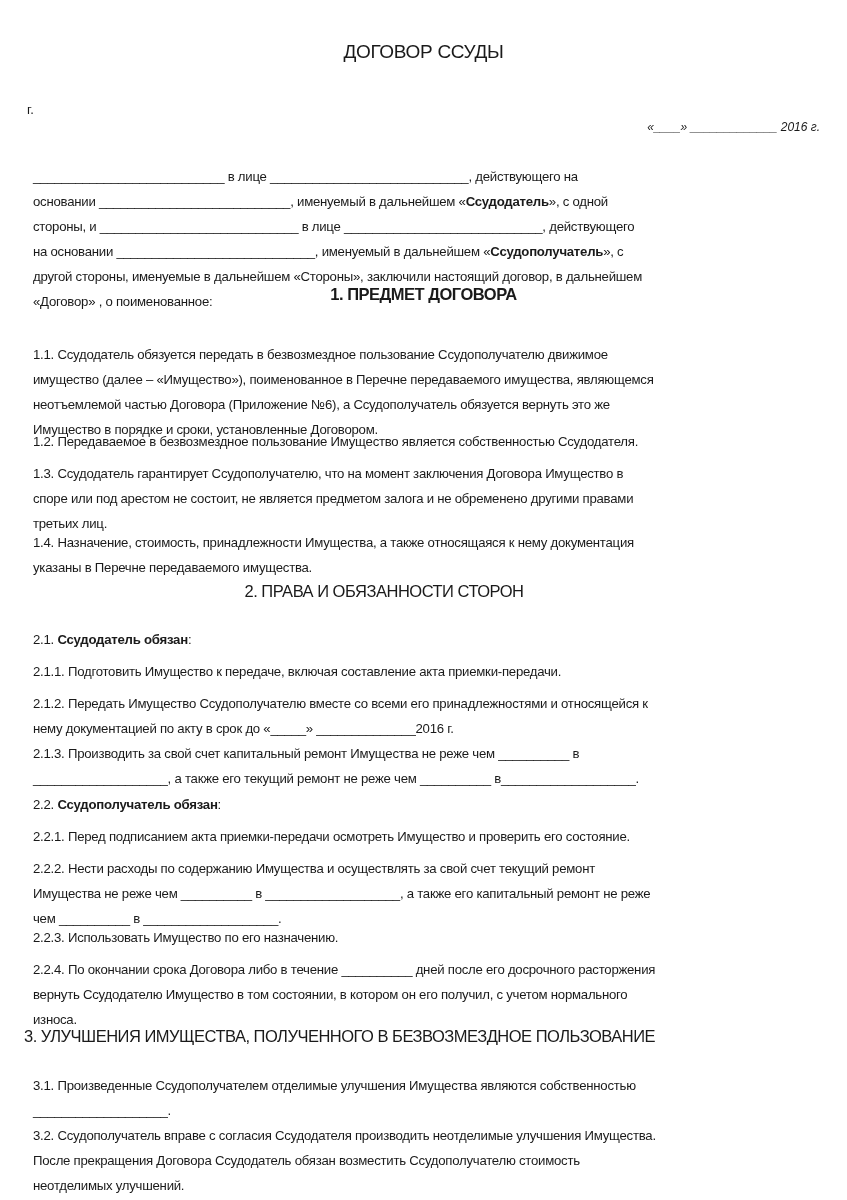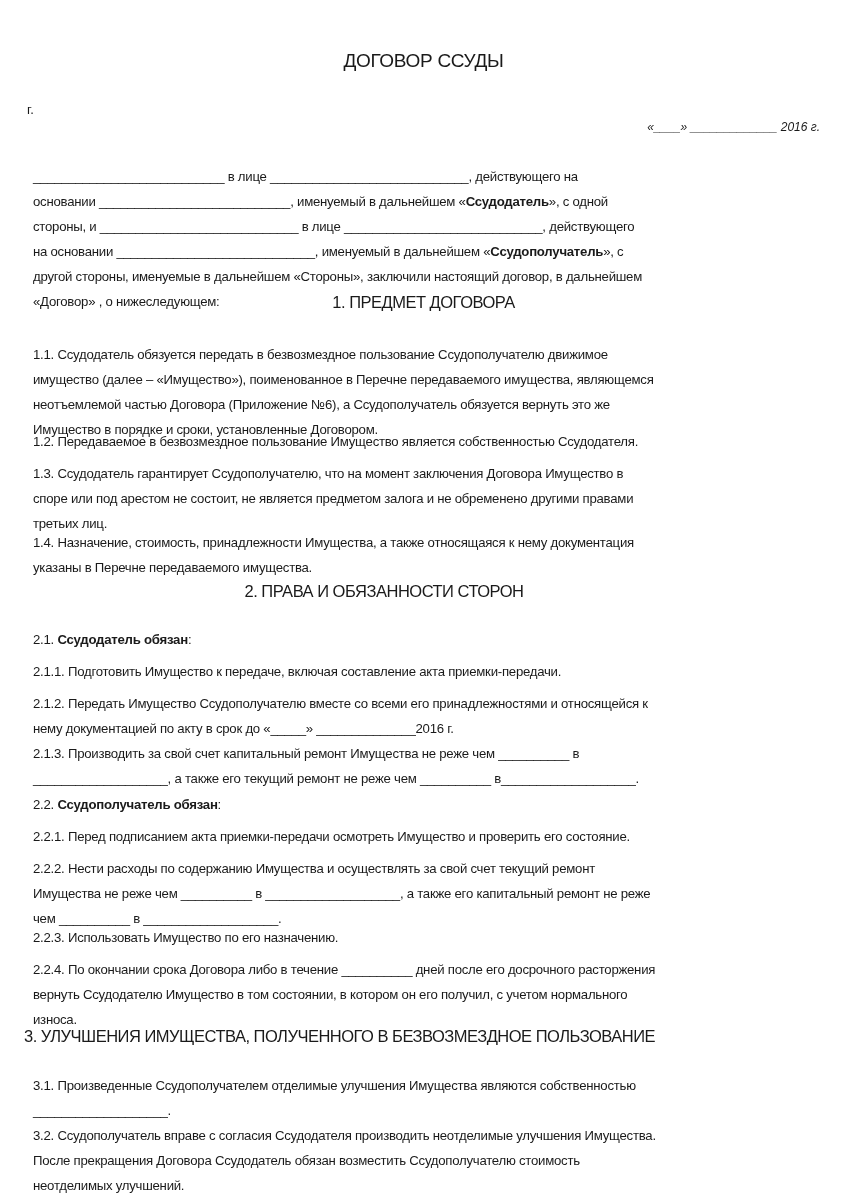--- a/index.html
+++ b/index.html
@@ -3,21 +3,21 @@
 <meta charset="utf-8">
 <style>
   html, body { margin: 0; padding: 0; background: #ffffff; }
   body {
     width: 847px; height: 1200px; overflow: hidden;
     font-family: "Liberation Sans", sans-serif;
     color: #1a1a1a;
   }
   .page { position: relative; width: 847px; height: 1200px; }
   .title {
-    position: absolute; top: 50px; left: 0; width: 847px;
+    position: absolute; top: 41px; left: 0; width: 847px;
     text-align: center; font-size: 19px; letter-spacing: -0.3px;
   }
   .city { position: absolute; top: 102px; left: 27px; font-size: 13px; }
   .date { position: absolute; top: 120px; right: 27px; font-size: 12px; font-style: italic; text-align: center; }
   .body {
     position: absolute; left: 27px; width: 795px;
     font-size: 13.2px; line-height: 19px; letter-spacing: -0.25px;
   }
   .p { margin: 6px; }
   .b { font-weight: bold; }
@@ -35,24 +35,24 @@
   <div class="title">ДОГОВОР ССУДЫ</div>
   <div class="city">г.</div>
   <div class="date">«____» _____________ 2016 г.</div>
 
   <div class="body" style="top:161px;">
     <p class="p blank">___________________________ в лице ____________________________, действующего на</p>
     <p class="p blank"><span>основании ___________________________, именуемый в дальнейшем «</span><span class="b">Ссудодатель</span><span>», с одной</span></p>
     <p class="p blank">стороны, и ____________________________ в лице ____________________________, действующего</p>
     <p class="p blank"><span>на основании ____________________________, именуемый в дальнейшем «</span><span class="b">Ссудополучатель</span><span>», с</span></p>
     <p class="p">другой стороны, именуемые в дальнейшем «Стороны», заключили настоящий договор, в дальнейшем</p>
-    <p class="p">«Договор» , о нижеследующем:</p>
+    <p class="p">«Договор» , о поименованное:</p>
   </div>
 
-  <div class="body" style="top:293px; left:0; width:847px;">
+  <div class="body" style="top:285px; left:0; width:847px;font-weight:bold;">
     <p class="h">1. ПРЕДМЕТ ДОГОВОРА</p>
   </div>
 
   <div class="body" style="top:339px;">
     <p class="p">1.1. Ссудодатель обязуется передать в безвозмездное пользование Ссудополучателю движимое</p>
     <p class="p">имущество (далее – «Имущество»), поименованное в Перечне передаваемого имущества, являющемся</p>
     <p class="p">неотъемлемой частью Договора (Приложение №6), а Ссудополучатель обязуется вернуть это же</p>
     <p class="p">Имущество в порядке и сроки, установленные Договором.</p>
   </div>
 

